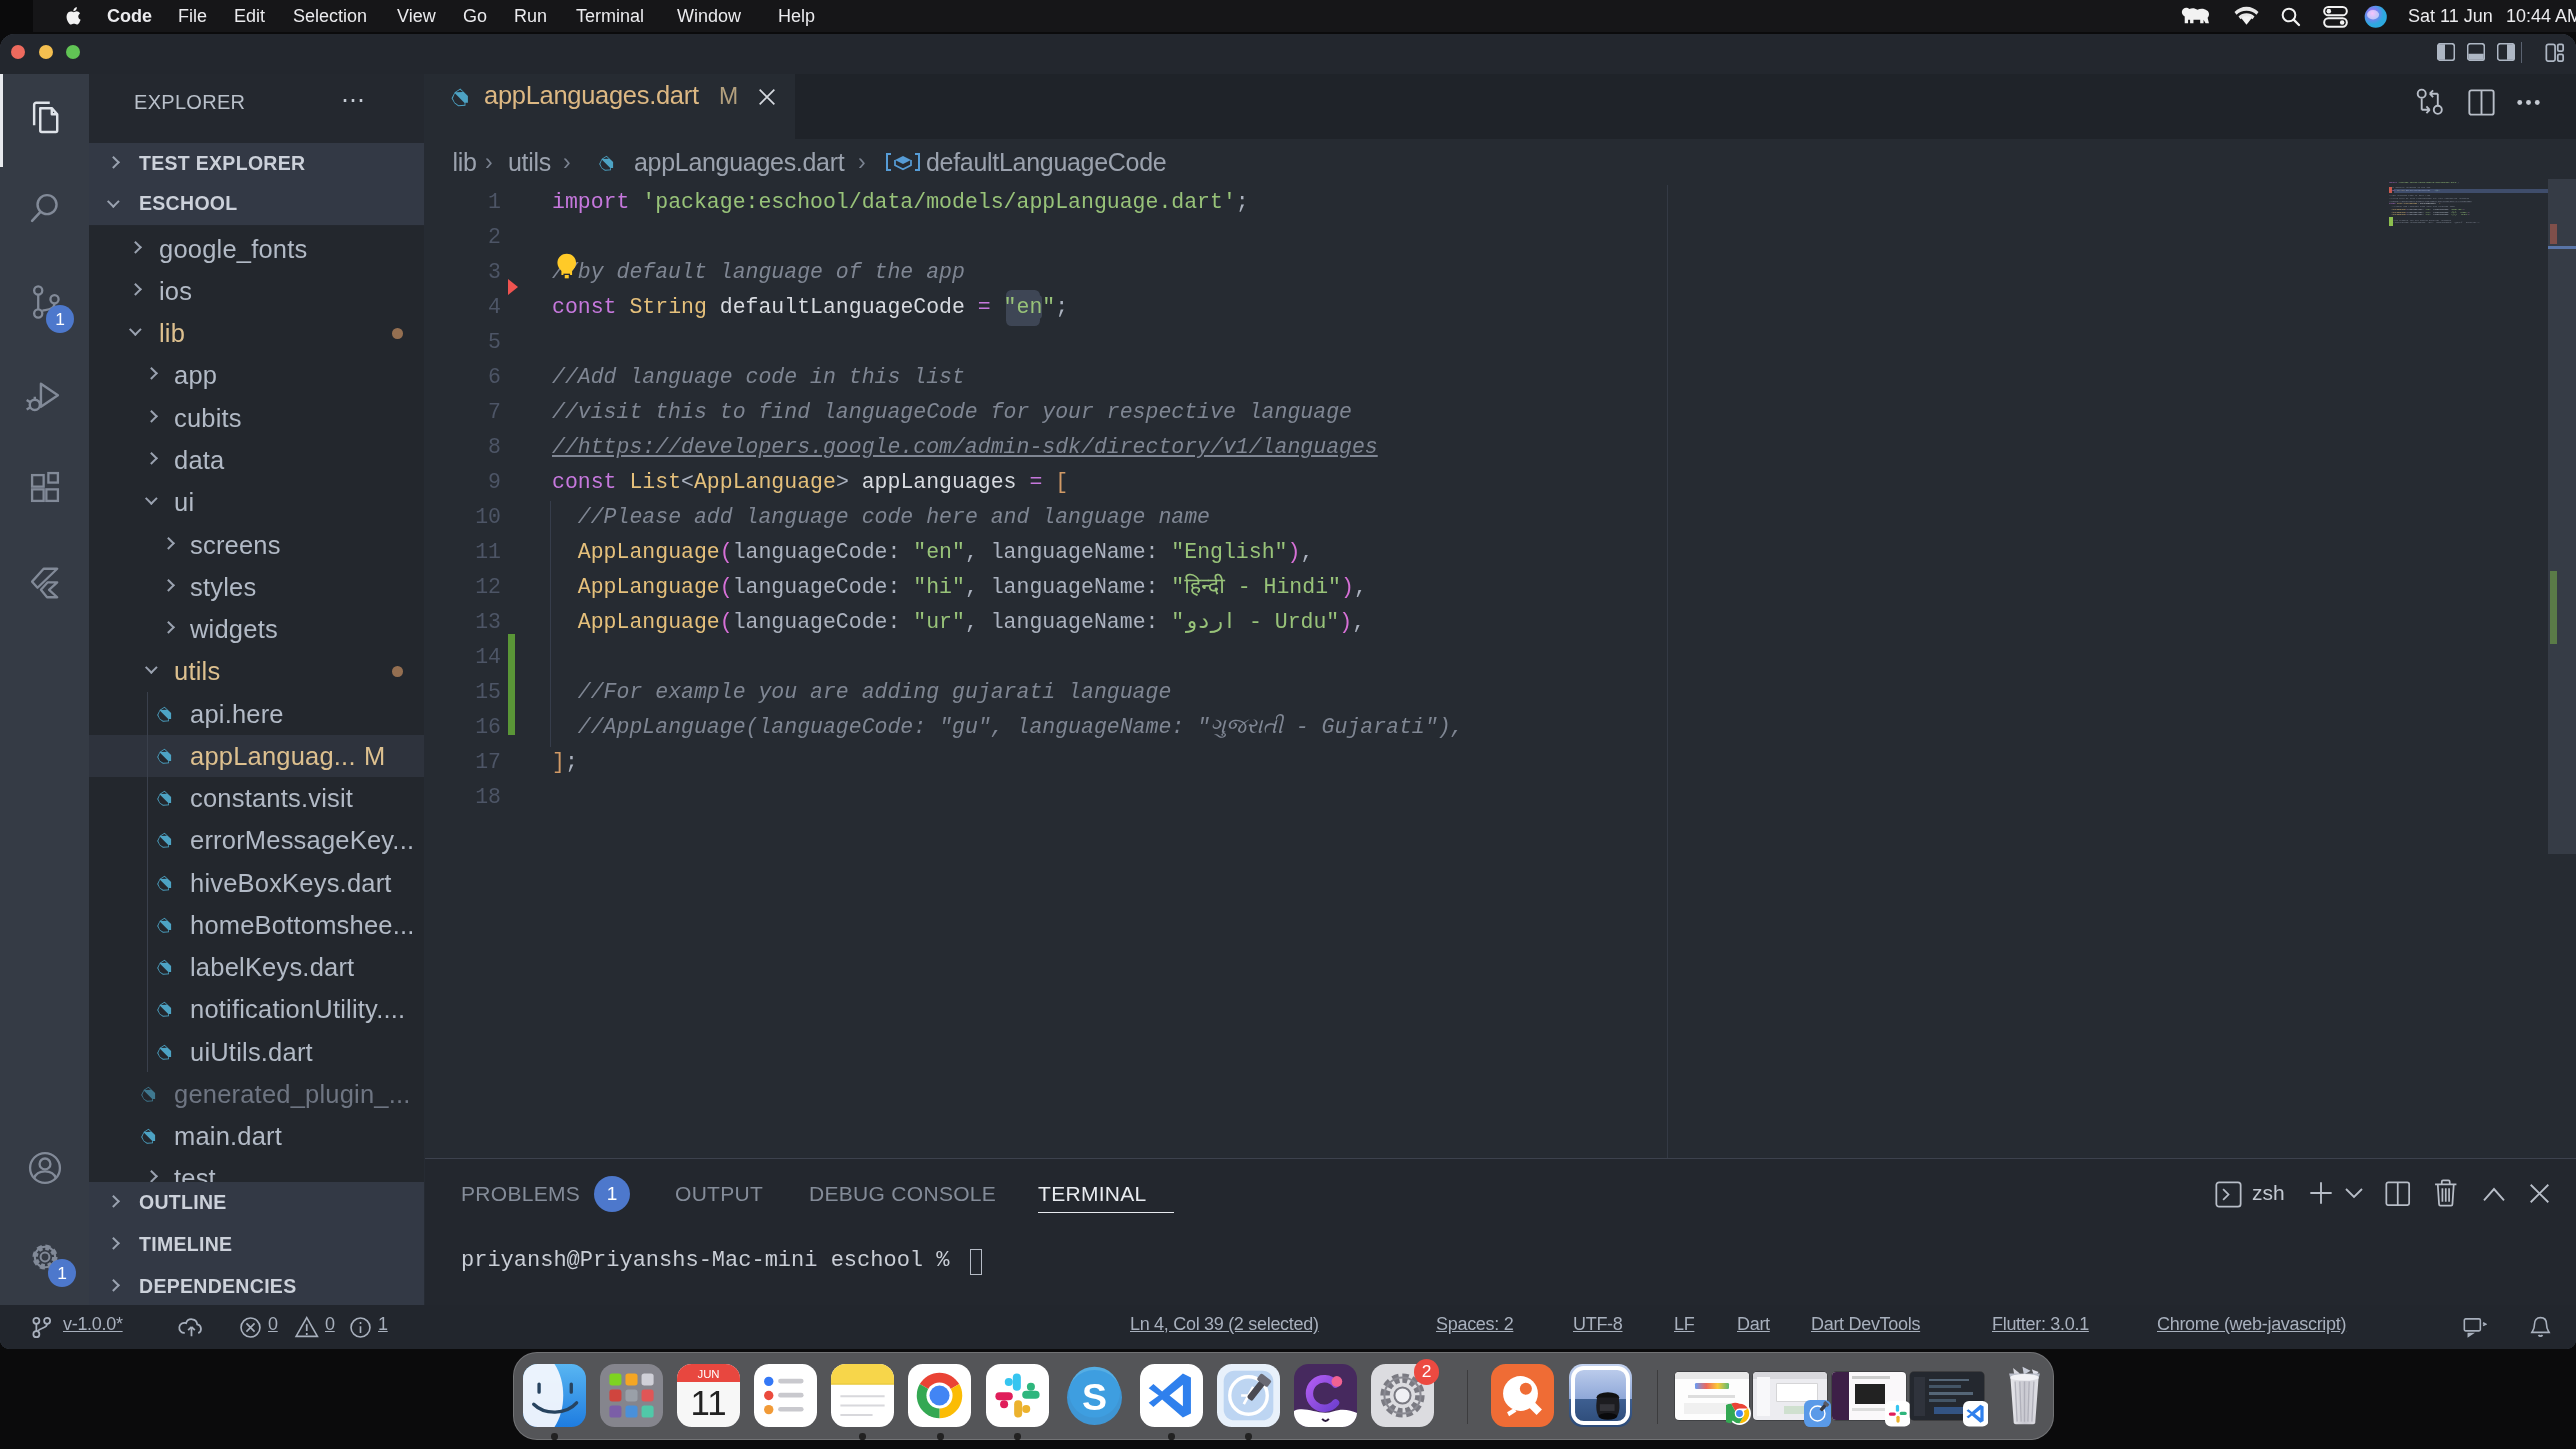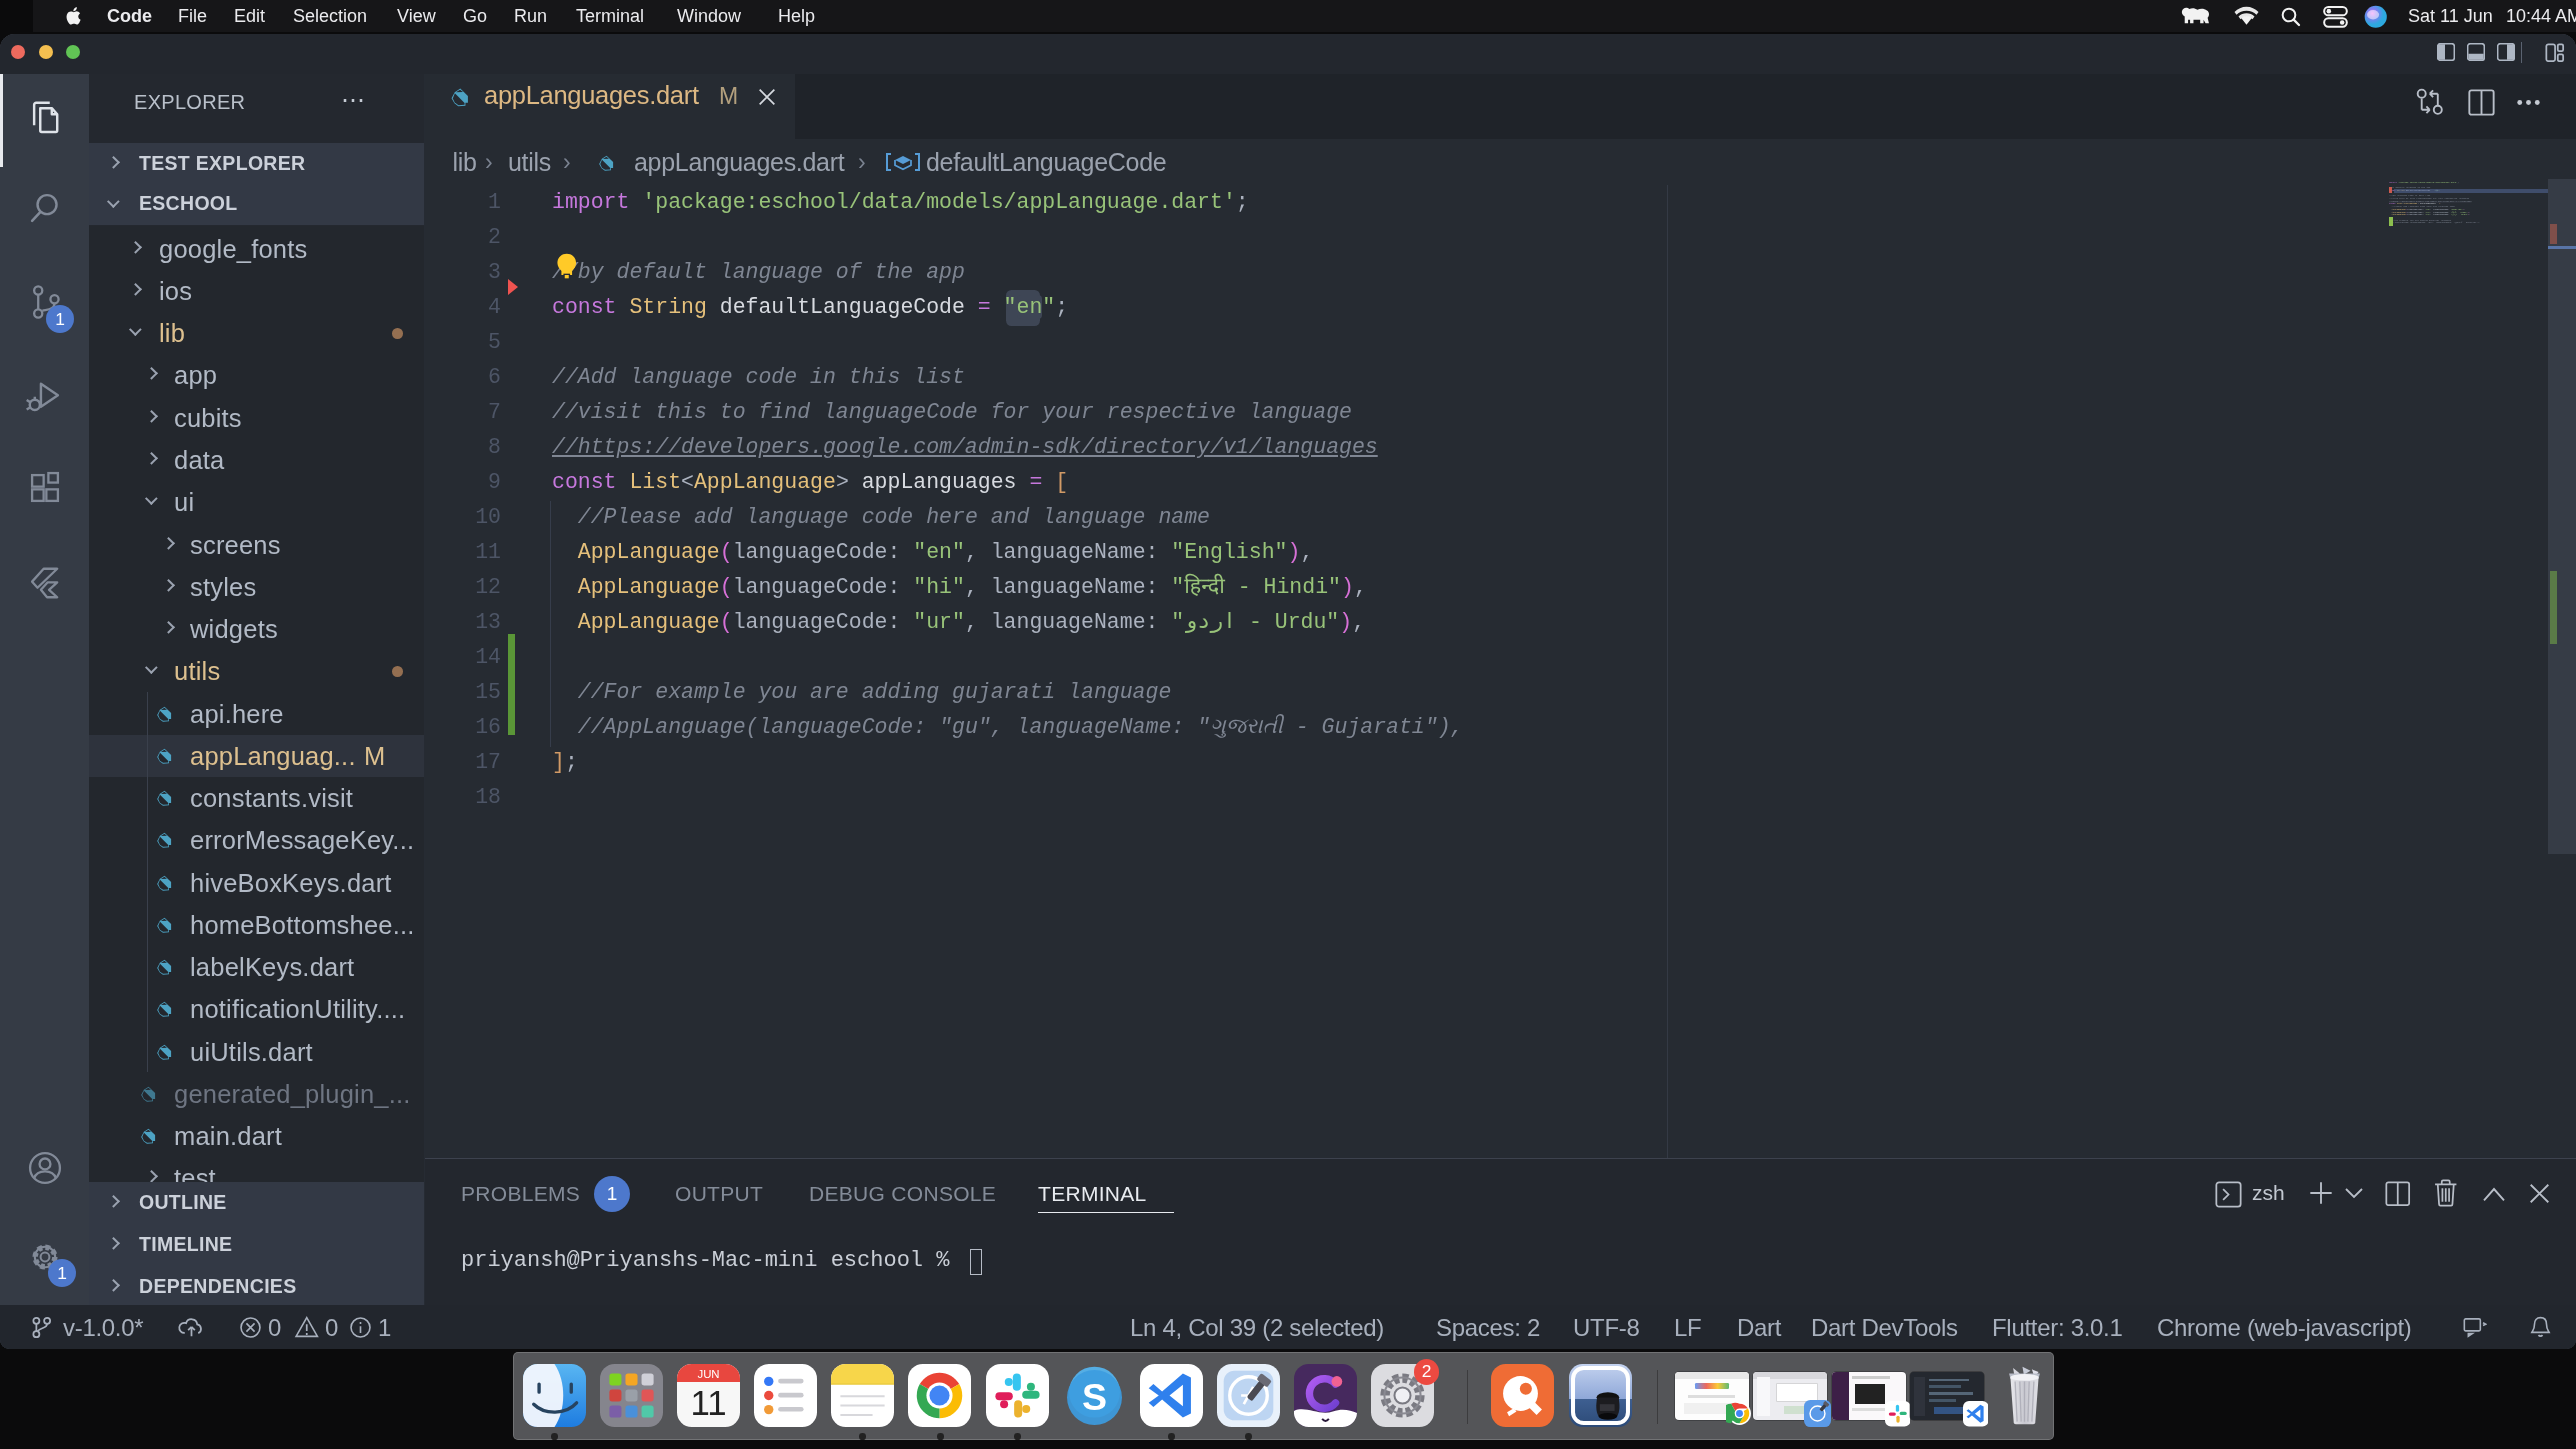--- a/index.html
+++ b/index.html
@@ -43,25 +43,25 @@
 .gld { color:#d19a66; }
 .orc { color:#d670d6; }
 .bchev { font-size:23px; color:#7a8290; left:58px; }
 
 .ensel { background:#3e4655; border-radius:4px; }
 #minimap { left:1964px; top:107px; width:159px; height:134px; overflow:hidden; }
 #minimap pre { font-size:21.5px; line-height:35px; }
 
 #panel { left:425px; top:1124px; width:2151px; height:147px; background:#23272e; border-top:1.3px solid #3d424e; }
 .ptab { top:23px; font-size:21px; color:#848c99; letter-spacing:0.3px; }
-.sbt { top:9.4px; font-size:24px; letter-spacing:-0.3px; }
+.sbt { top:9.4px; font-size:18px; letter-spacing:-0.3px;text-decoration:underline; }
 
 #statusbar { left:0; top:1271px; width:2576px; height:44px; background:#22262d; color:#a8b0bd; font-size:21.5px; border-radius:0 0 9.4px 9.4px; }
 
-#dock { left:513px; top:1352px; width:1541px; height:88px; background:rgba(134,135,140,0.60); border-radius:5px; border:0.7px solid rgba(255,255,255,0.18); }
+#dock { left:513px; top:1352px; width:1541px; height:88px; background:rgba(134,135,140,0.60); border-radius:24px; border:0.7px solid rgba(255,255,255,0.18); }
 .dicon { position:absolute; top:11.4px; width:63px; height:63px; border-radius:14.8px; }
 </style>
 </head>
 <body>
 <div id="stage">
   <div id="menubar" class="abs">
     <svg class="abs" style="left:27px;top:3.4px" width="23" height="25.5" viewBox="0 0 24 28">
         <path fill="#f2f2f2" d="M19.4 14.9c0-2.4 2-3.6 2.1-3.7-1.1-1.7-2.9-1.9-3.5-2-1.5-.1-2.9.9-3.6.9-.7 0-1.9-.9-3.1-.8-1.6 0-3.1 1-3.9 2.4-1.7 2.9-.4 7.2 1.2 9.6.8 1.2 1.8 2.5 3 2.4 1.2 0 1.7-.8 3.1-.8 1.4 0 1.9.8 3.1.8 1.3 0 2.1-1.2 2.9-2.4.9-1.4 1.3-2.7 1.3-2.8-.1 0-2.6-1-2.6-3.6zM16.9 7.7c.6-.8 1.1-1.9 1-3-.9 0-2.1.6-2.8 1.4-.6.7-1.2 1.9-1 2.9 1.1.1 2.2-.5 2.8-1.3z"></path>
       </svg>
     <span class="mi" style="left:74px;font-weight:bold;">Code</span>

